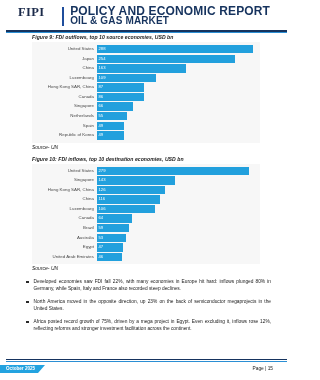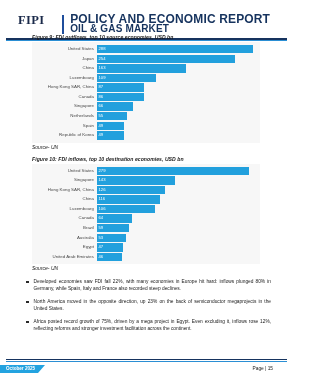--- a/index.html
+++ b/index.html
@@ -9,21 +9,20 @@
     font-family:"Liberation Sans", sans-serif;
     overflow:hidden;
     position:relative;
   }
   .page{position:relative;width:293px;height:380px;background:#fff;}
 
   
   .header{
     position:absolute;left:0;top:0;width:293px;height:15px;
     background:#ffffff;
-    margin-top:8px;
   }
   .hdr-inner{
     position:absolute;left:18px;top:6px;display:flex;align-items:center;
   }
   .logo-wrap{position:relative;width:42px;height:20px;}
   .logo-text{
     font-family:"Liberation Serif", serif;
     font-size:12.5px;font-weight:700;color:#1b2a4a;letter-spacing:.4px;
     line-height:13px;
   }

